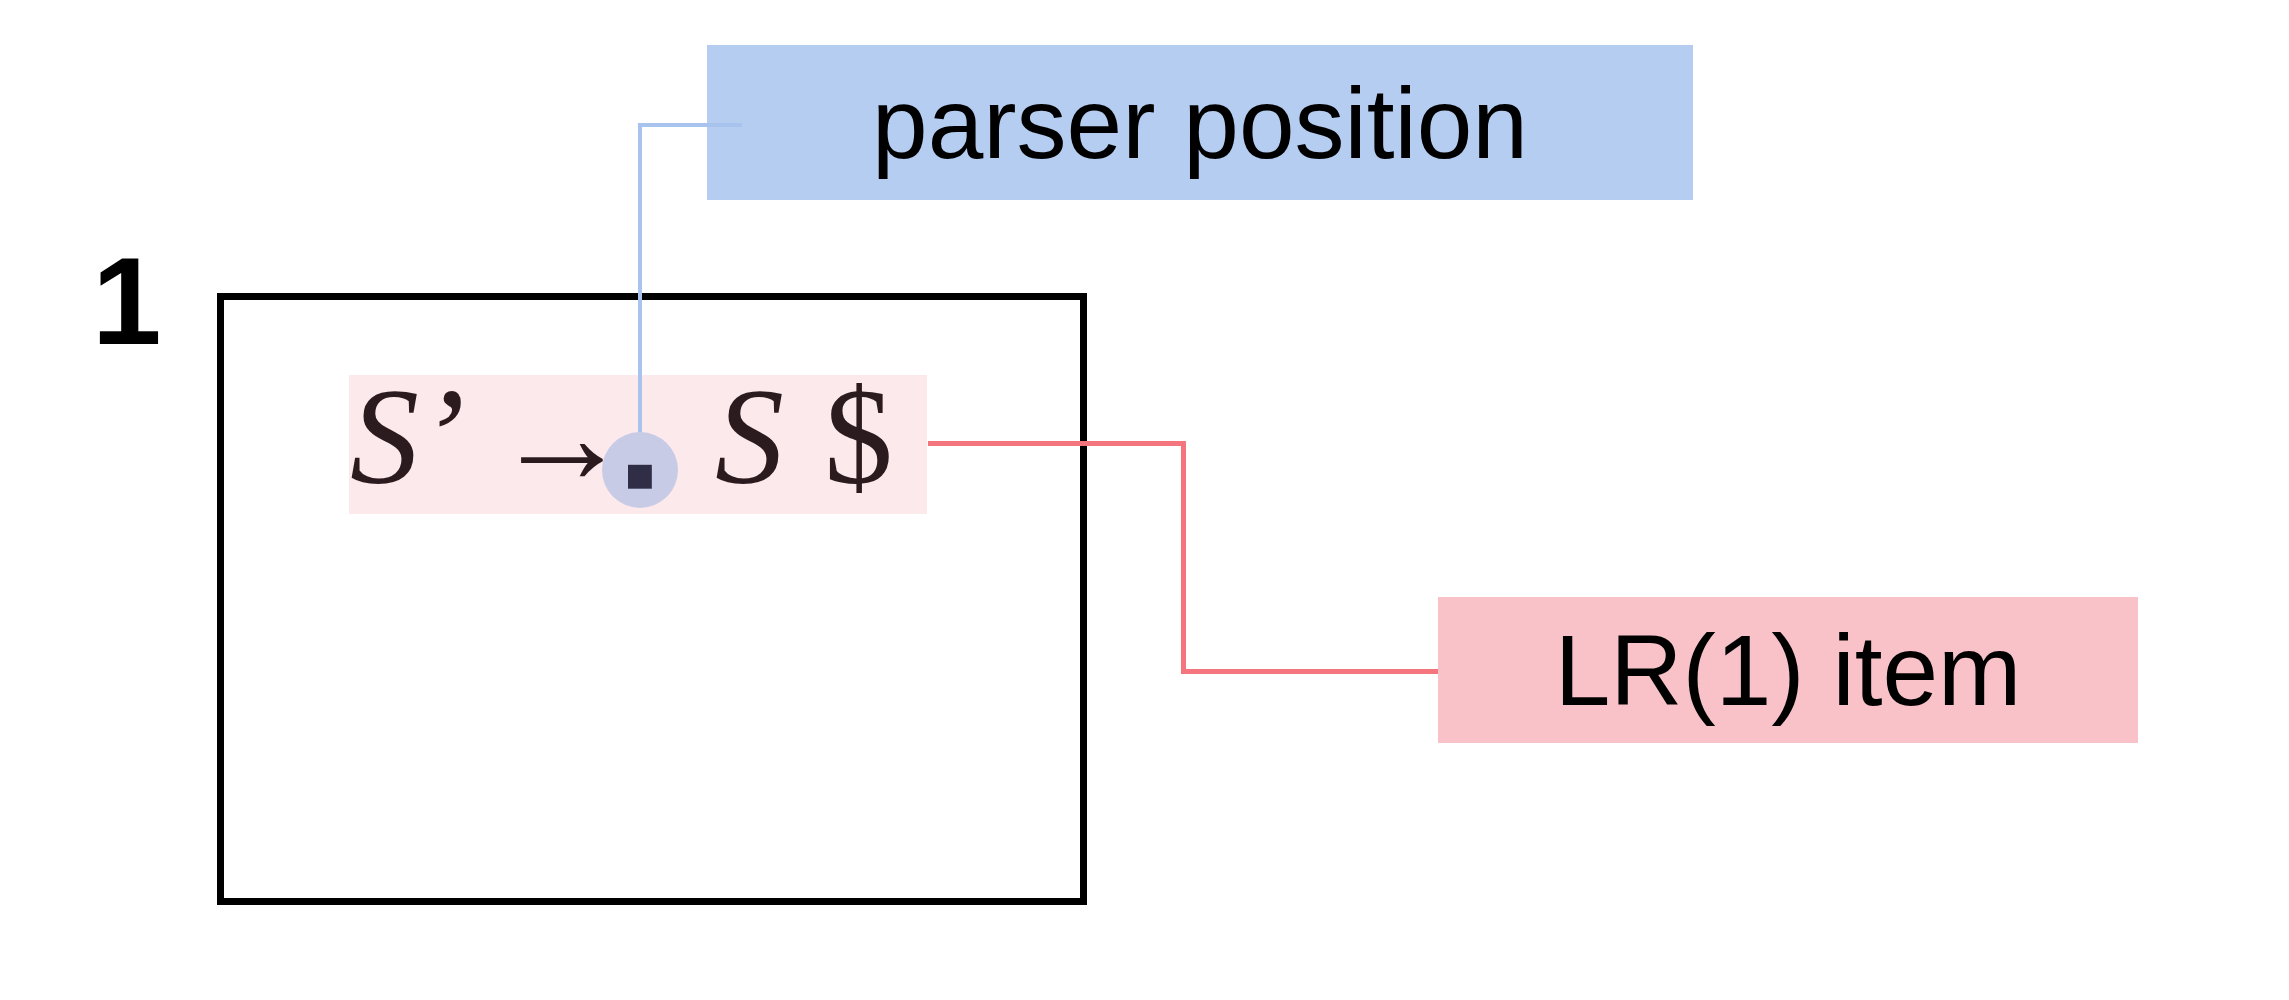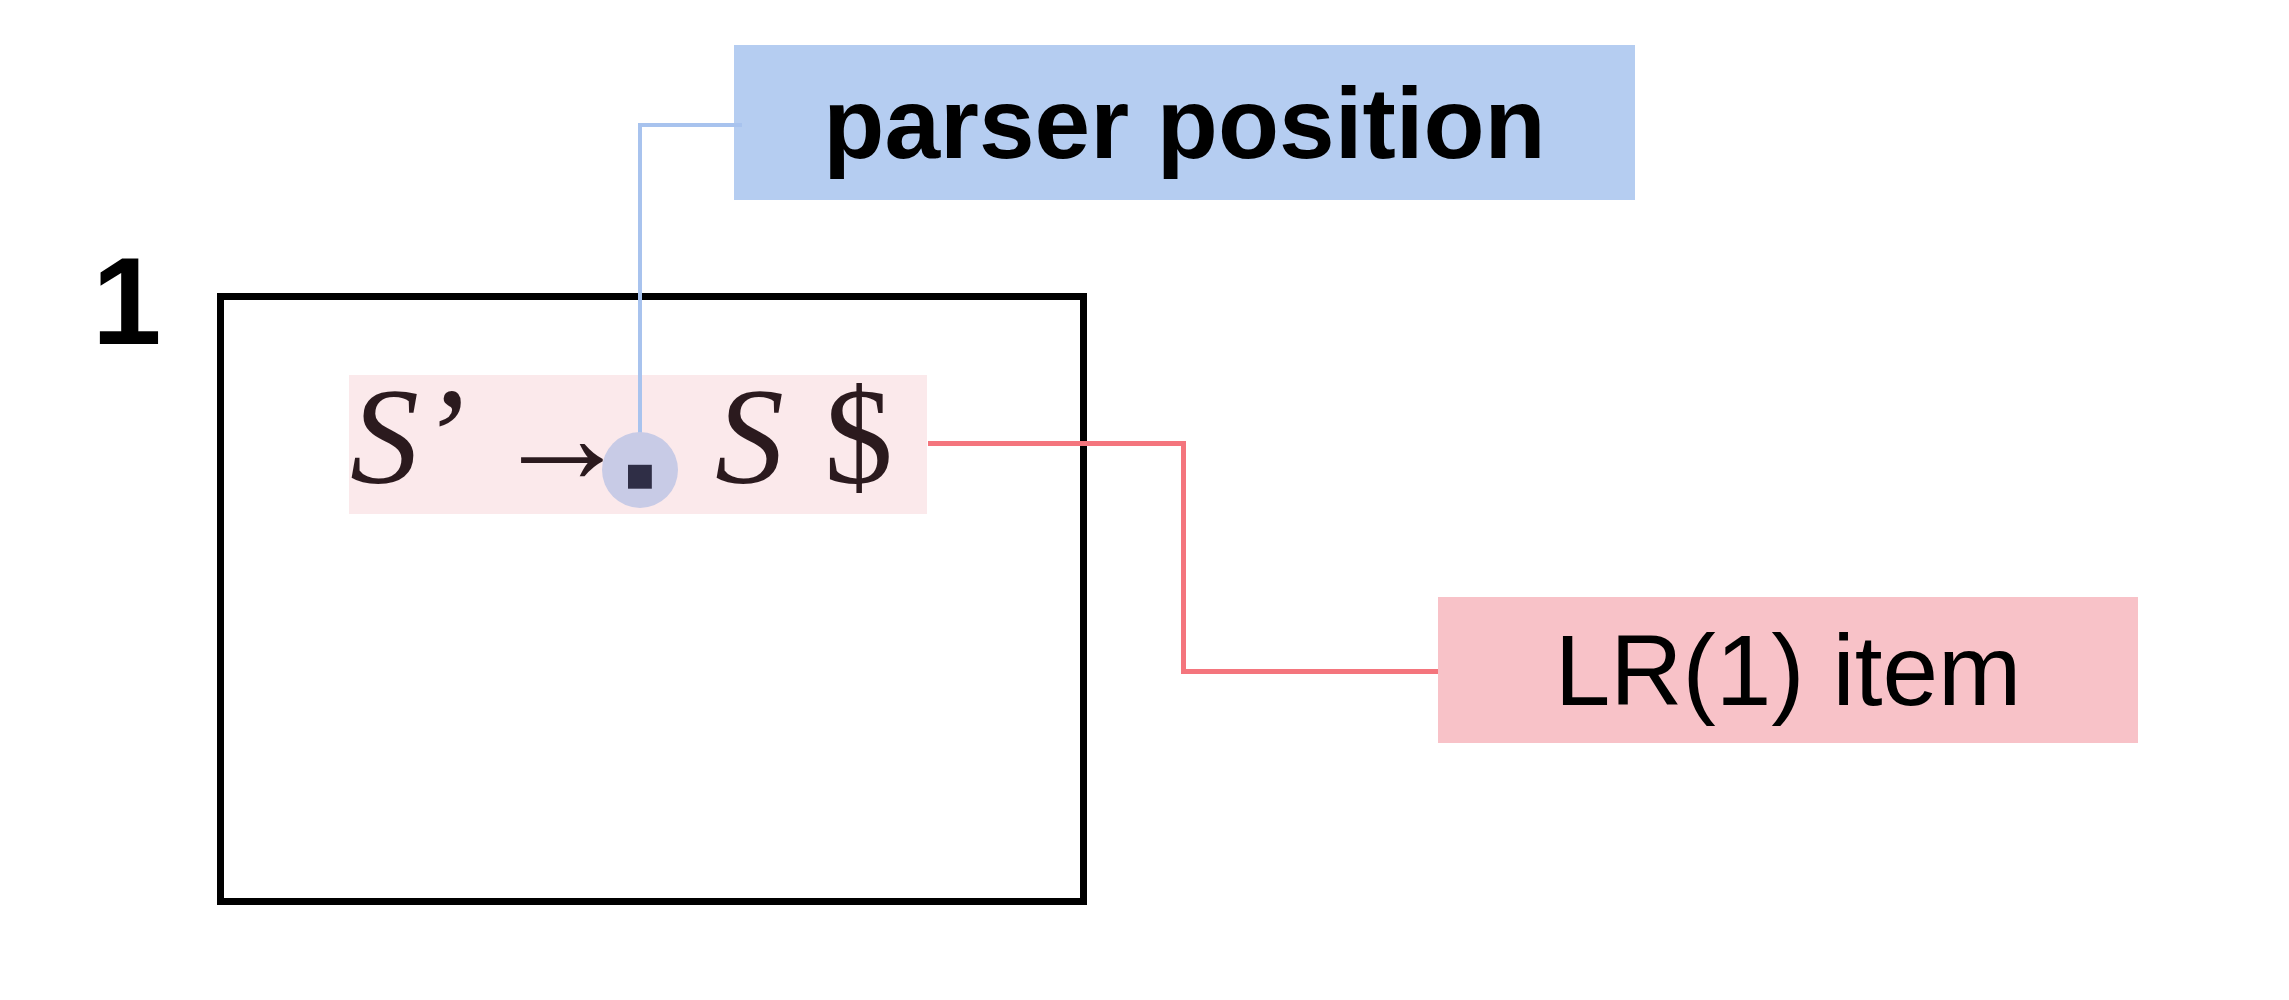--- a/index.html
+++ b/index.html
@@ -88,24 +88,23 @@
   .callout{
     position:absolute;
     display:flex; align-items:center; justify-content:center;
     color:var(--label_text);
     font-size:100px;
     line-height:1;
     z-index:2;
     white-space:nowrap;
   }
   .callout-parser-position{
-    left:734px; top:45px;
-    width:901px; height:155px;
+    left:707px; top:45px;
+    width:986px; height:155px;
     background:var(--callout_blue_fill);
-    font-weight:bold;
   }
   .callout-lr0-item{
     left:1438px; top:597px;
     width:700px; height:146px;
     background:var(--callout_pink_fill);
   }
 </style>
 </head>
 <body>
 

